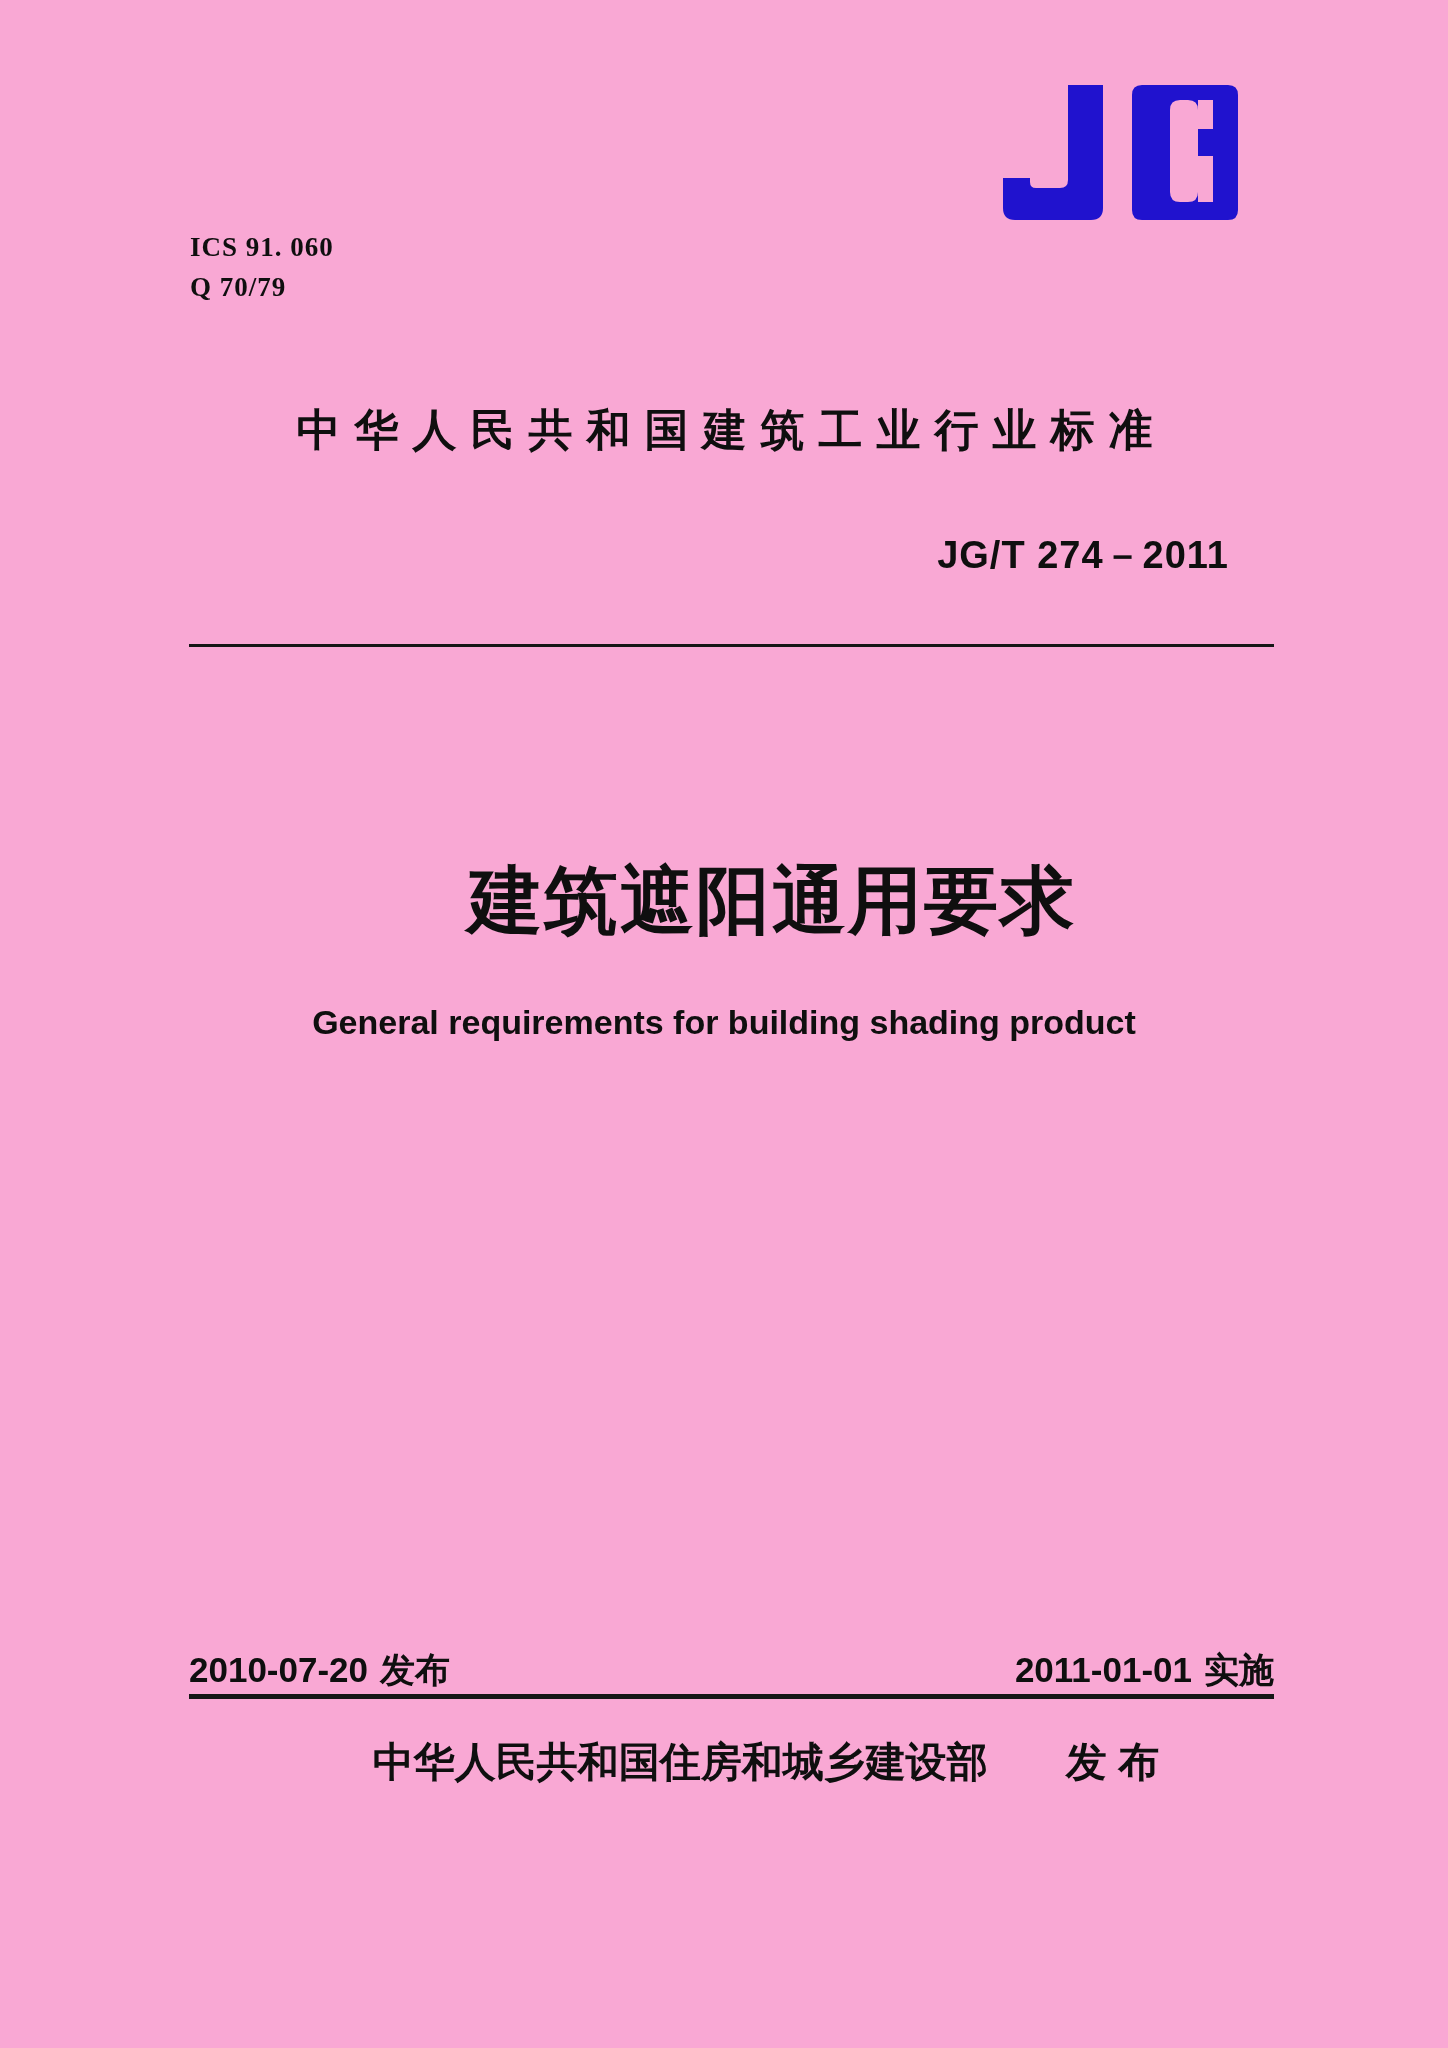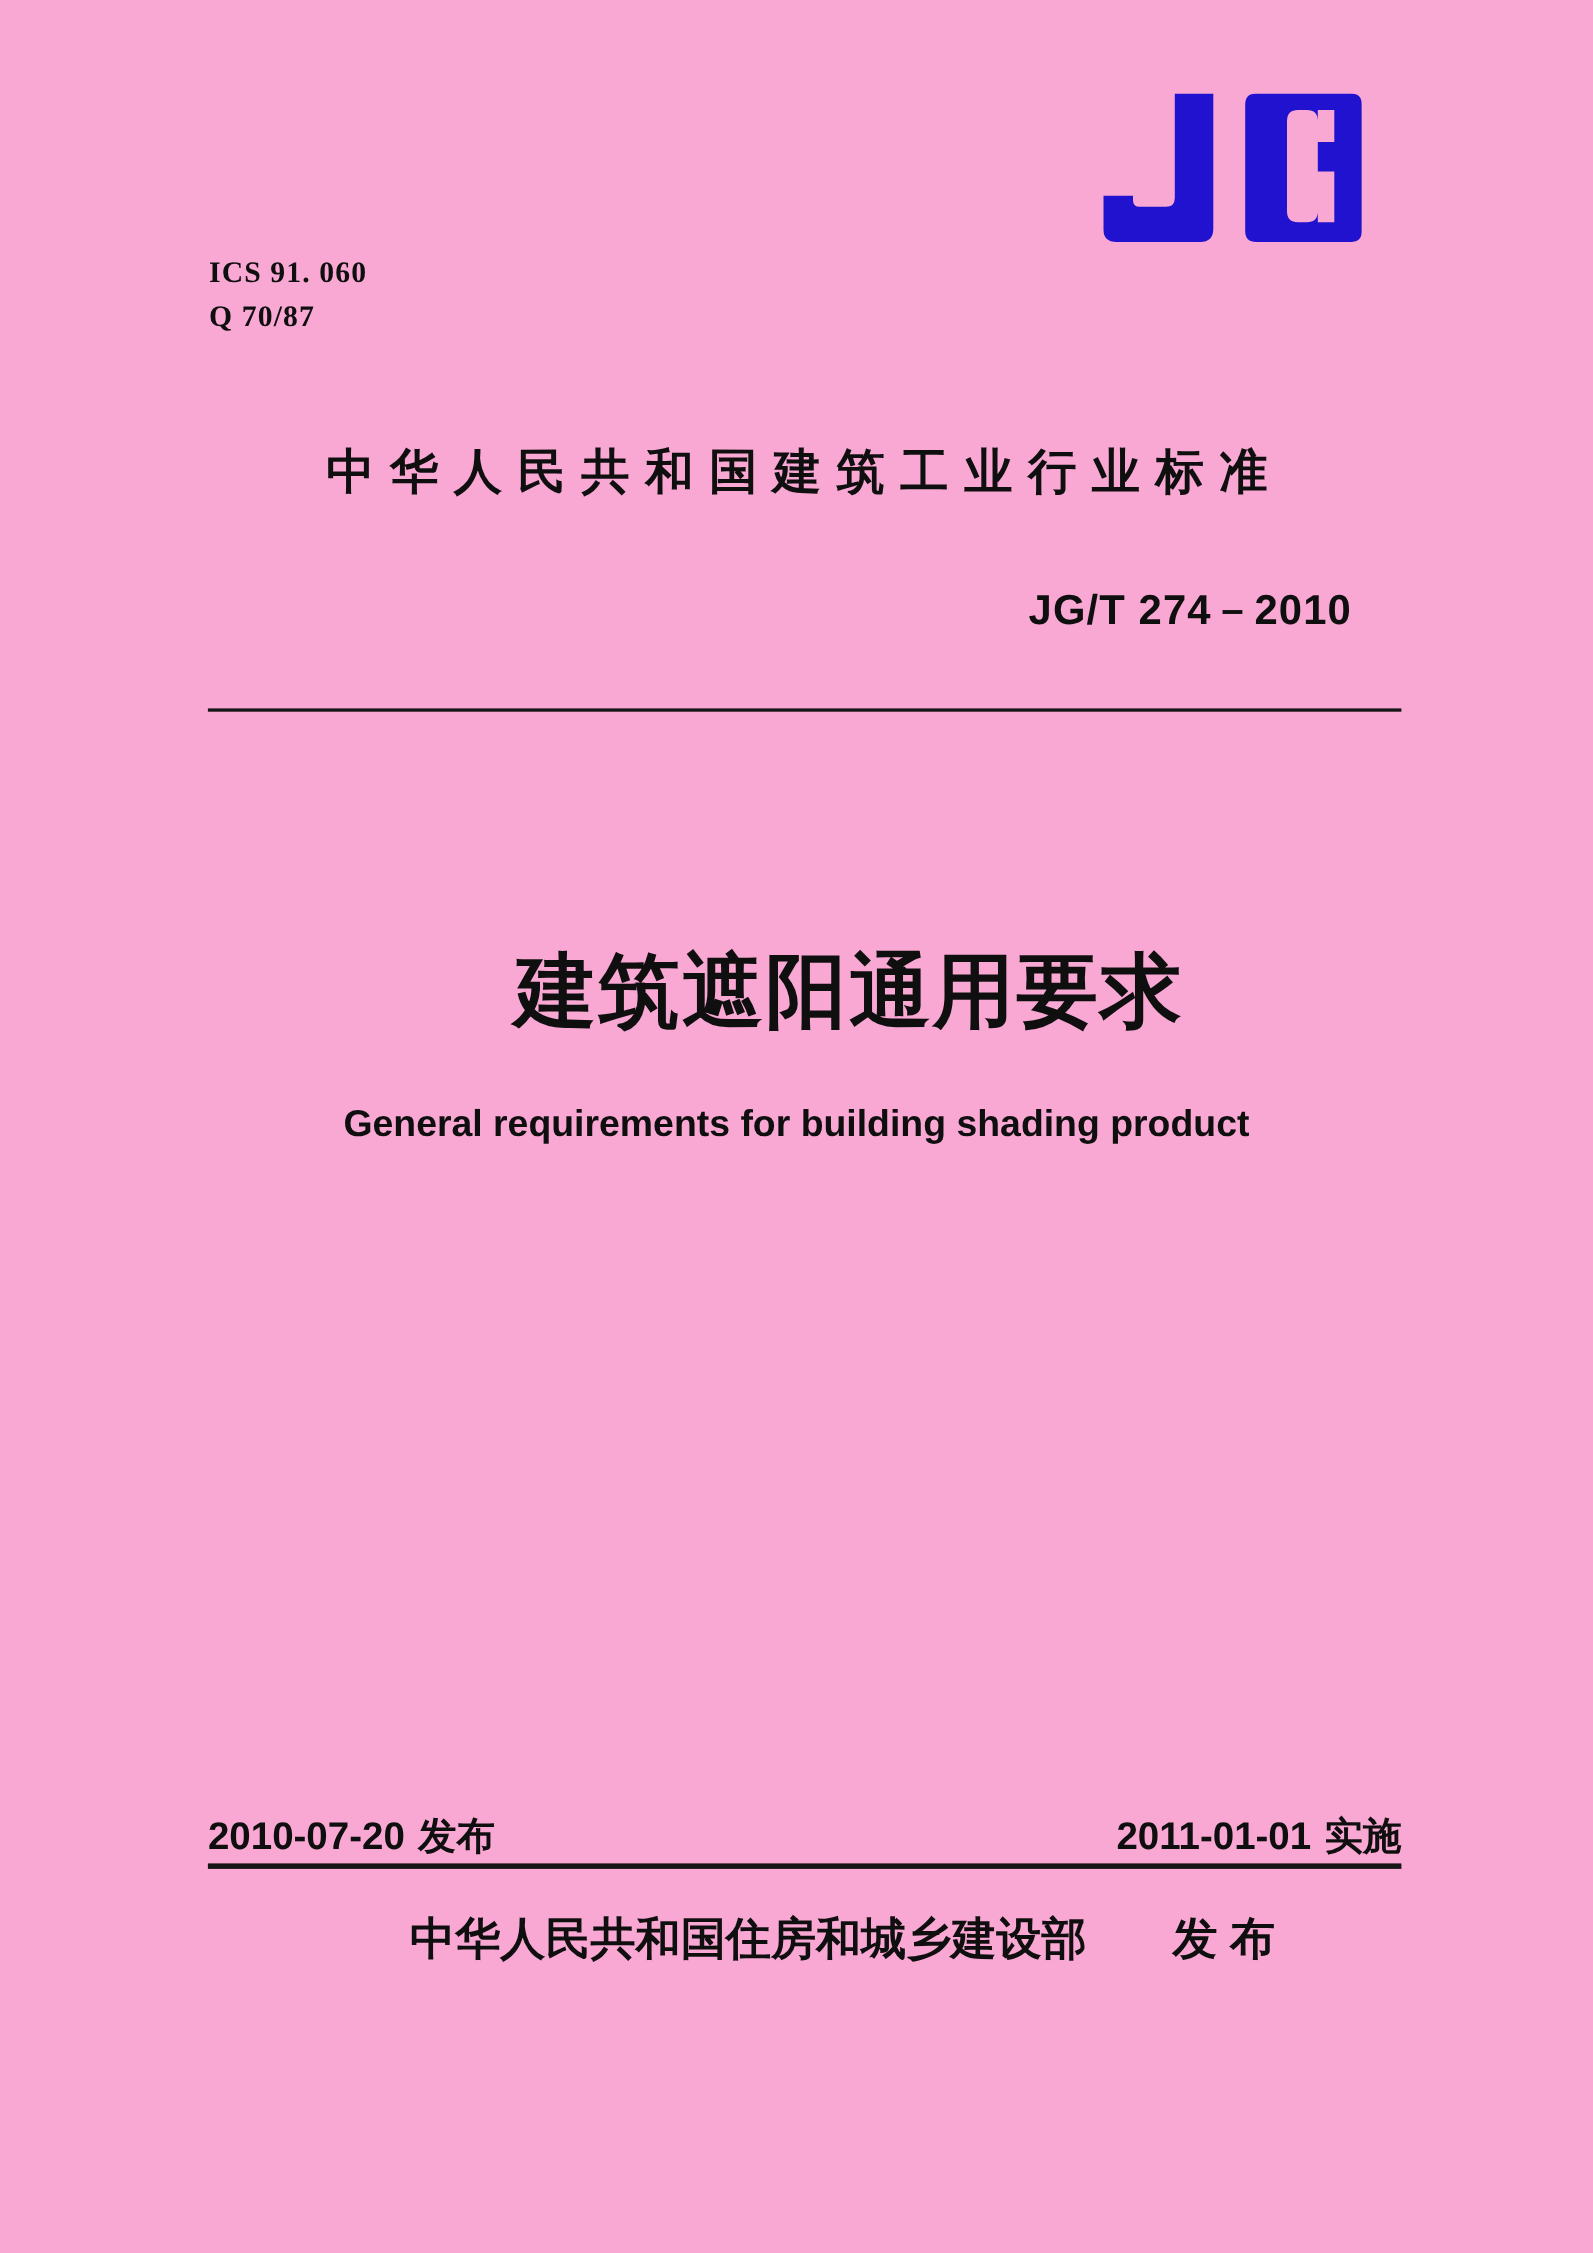--- a/index.html
+++ b/index.html
@@ -122,33 +122,33 @@
     padding-left: 42px;
   }
 </style>
 </head>
 <body>
 
 <div class="page">
 
   <div class="abs code-line code-ics">ICS 91. 060</div>
 
-  <div class="abs code-line code-class">Q 70/87</div>
+  <div class="abs code-line code-class">Q 70/79</div>
 
   <svg class="abs logo" viewBox="0 0 235 135" xmlns="http://www.w3.org/2000/svg">
     <path d="M65 0 H100 V123 Q100 135 88 135 H12 Q0 135 0 123 V93 H27 V97 Q27 103 33 103 H57 Q65 103 65 95 Z" fill="#2012CE"></path>
     <path fill-rule="evenodd" d="M139 0 H225 Q235 0 235 10 V125 Q235 135 225 135 H139 Q129 135 129 125 V10 Q129 0 139 0 Z
              M177 15 Q167 15 167 25 V107 Q167 117 177 117 H185 Q195 117 195 107 V25 Q195 15 185 15 Z
              M195 15 H210 V44 H195 Z
              M195 71 H210 V117 H195 Z" fill="#2012CE"></path>
   </svg>
 
   <div class="abs std-category">中华人民共和国建筑工业行业标准</div>
 
-  <div class="abs std-number">JG/T 274－2010</div>
+  <div class="abs std-number">JG/T 274－2011</div>
 
   <div class="abs rule rule-top"></div>
 
   <div class="abs doc-title-cn">建筑遮阳通用要求</div>
 
   <div class="abs doc-title-en">General requirements for building shading product</div>
 
   <div class="abs dates-row">
     <span class="date-group">
       <span>2010-07-20</span>

